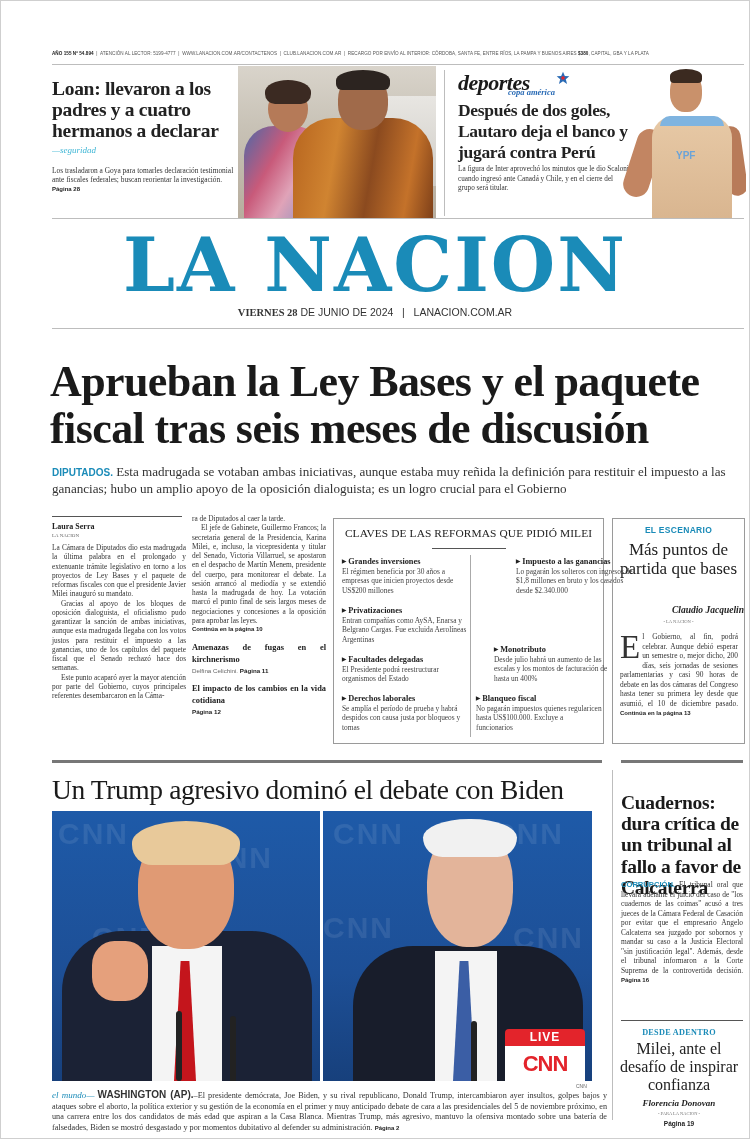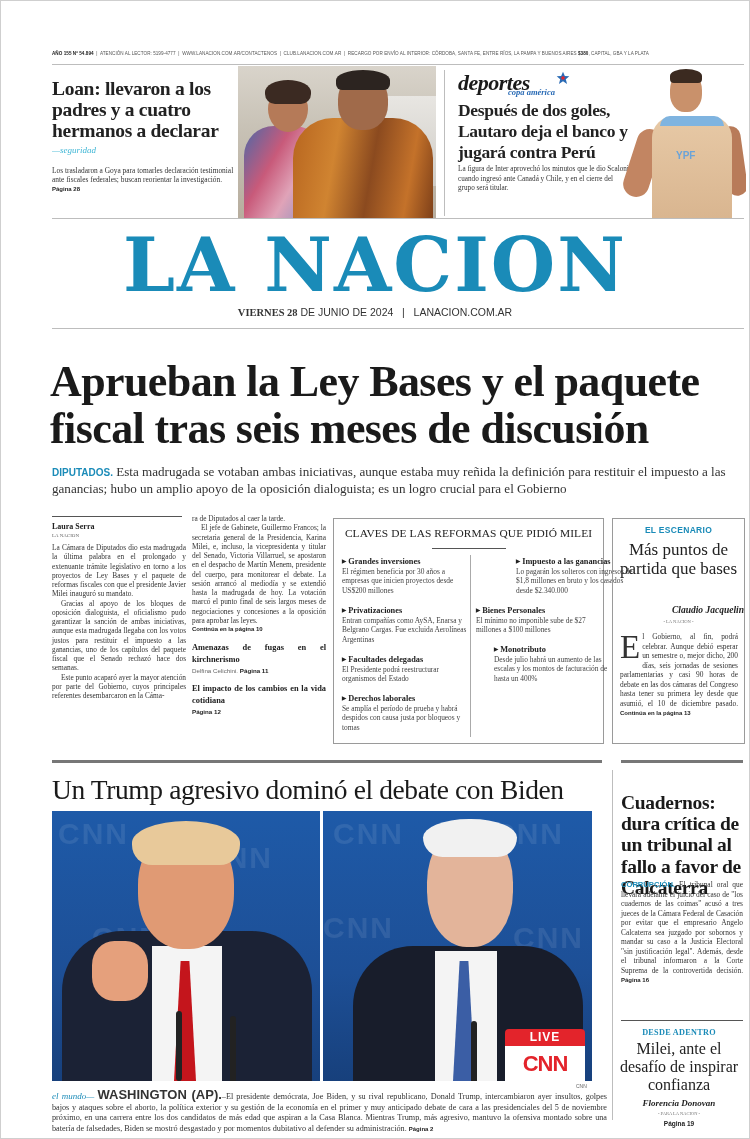--- a/index.html
+++ b/index.html
@@ -96,21 +96,21 @@
   .fig-body { position:absolute; border-radius:60px 60px 0 0; }
   .shirt { position:absolute; background:#f4f4f4; }
   .tie { position:absolute; }
   .mic { position:absolute; width:6px; height:70px; background:#222; border-radius:3px; }
   .live-badge { position:absolute; left:182px; top:218px; width:80px; height:52px; }
   .live-top { height:17px; background:#e3242b; color:#fff; font-family:"Liberation Sans", sans-serif; font-weight:bold; font-size:12px; text-align:center; line-height:17px; letter-spacing:1px; border-radius:4px 4px 0 0; }
   .live-bot { height:35px; background:#fff; color:#e3242b; font-family:"Liberation Sans", sans-serif; font-weight:bold; font-size:22px; text-align:center; line-height:35px; letter-spacing:-1px; }
   .credit { left:576px; top:1083px; font-family:"Liberation Sans", sans-serif; font-size:5px; color:#666; }
   .trump-body { left:52px; top:1090px; width:555px; font-family:"Liberation Serif", serif; font-size:8.2px; line-height:10.6px; color:#333; text-align:justify; }
   .trump-body .sec { font-style:italic; color:#1a8bb8; font-size:9px; }
-  .trump-body .loc { font-family:"Liberation Sans", sans-serif; font-weight:bold; font-size:13px; }
+  .trump-body .loc { font-family:"Liberation Sans", sans-serif; font-weight:bold; font-size:10px; }
 
   
   .rail-vr { left:612px; top:770px; width:1px; height:350px; background:#bdbdbd; }
   .cuad-head { left:621px; top:766px; width:128px; font-family:Liberation Serif, serif; font-weight:bold; font-size:19.5px; line-height:21.2px; color:#1a1a1a; letter-spacing:-0.3px;margin-top:26px; }
   .cuad-body { left:621px; top:880px; width:122px; font-family:"Liberation Serif", serif; font-size:7.4px; line-height:9.55px; color:#333; text-align:justify; }
   .cuad-body .kick { font-family:"Liberation Sans", sans-serif; font-weight:bold; font-size:7.6px; color:#1a8bb8; }
   .rail-rule { left:621px; top:1020px; width:122px; height:1px; background:#555; }
   .da-kicker { left:612px; top:1028px; width:134px; text-align:center; font-family:Liberation Serif, serif; font-weight:bold; font-size:8.2px; color:#1a8bb8; letter-spacing:0.3px; }
   .da-title { left:612px; top:1040px; width:134px; text-align:center; font-family:"Liberation Serif", serif; font-size:16px; line-height:18px; color:#222; }
   .da-author { left:612px; top:1098px; width:134px; text-align:center; font-family:"Liberation Serif", serif; font-style:italic; font-weight:bold; font-size:9px; color:#222; }
@@ -232,27 +232,27 @@
   </div>
   <div class="k-item" style="left:8px;top:174px;">
     <div class="k-h">Derechos laborales</div>
     <div class="k-b">Se amplía el período de prueba y habrá despidos con causa justa por bloqueos y tomas</div>
   </div>
 
   <div class="k-item" style="left:142px;top:37px;margin-left:40px;">
     <div class="k-h">Impuesto a las ganancias</div>
     <div class="k-b">Lo pagarán los solteros con ingresos de $1,8 millones en bruto y los casados desde $2.340.000</div>
   </div>
-  <div class="k-item" style="left:142px;top:86px;">
-    <div class="k-h">Bienes Personales</div>
-    <div class="k-b">El mínimo no imponible sube de $27 millones a $100 millones</div>
-  </div>
   <div class="k-item" style="left:142px;top:125px;margin-left:18px;">
     <div class="k-h">Monotributo</div>
     <div class="k-b">Desde julio habrá un aumento de las escalas y los montos de facturación de hasta un 400%</div>
+  </div>
+  <div class="k-item" style="left:142px;top:174px;">
+    <div class="k-h">Blanqueo fiscal</div>
+    <div class="k-b">No pagarán impuestos quienes regularicen hasta US$100.000. Excluye a funcionarios</div>
   </div>
 </div>
 
 <div class="abs esc">
   <div class="esc-kicker">EL ESCENARIO</div>
   <div class="esc-title">Más puntos de partida que bases</div>
   <div class="esc-author">Claudio Jacquelin</div>
   <div class="esc-org">- LA NACION -</div>
   <div class="esc-body">
     <span class="dropcap">E</span>

